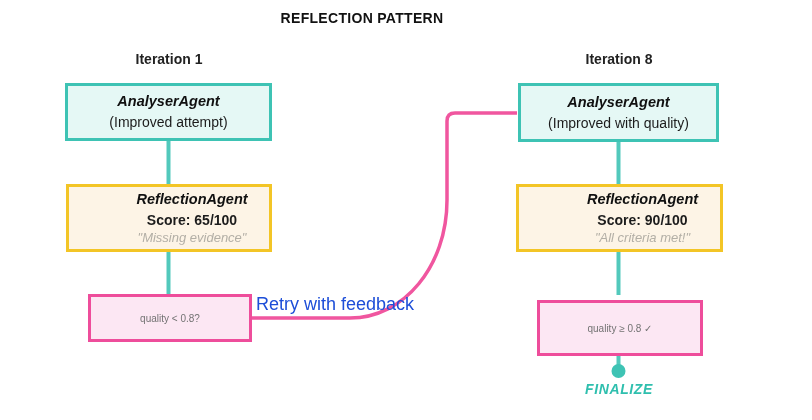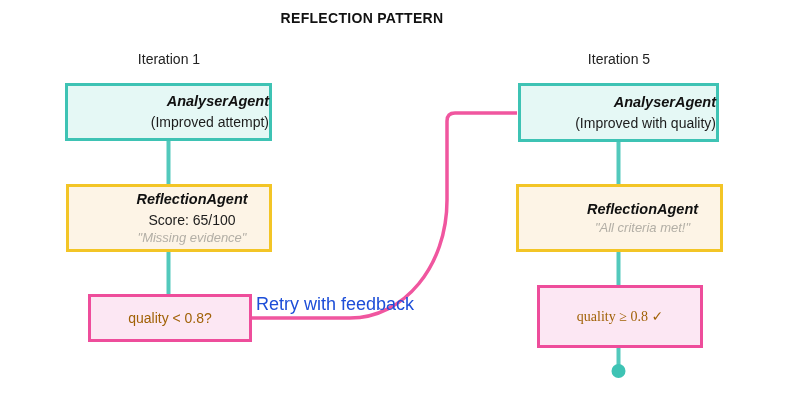--- a/index.html
+++ b/index.html
@@ -23,72 +23,74 @@
     letter-spacing: 0.3px;
     color: #111111;
   }
   .iter-label {
     position: absolute;
     width: 160px;
     top: 51px;
     text-align: center;
     font-size: 14px;
     color: #222222;
+    font-weight: bold;
   }
   .iter-label.left  { left: 89px; }
   .iter-label.right { left: 539px; }
 
   .connectors { position: absolute; top: 0; left: 0; z-index: 1; }
 
   .box {
     position: absolute;
     z-index: 2;
     box-sizing: border-box;
     display: flex;
     flex-direction: column;
     align-items: center;
     justify-content: center;
     text-align: center;
     background: #ffffff;
   }
-  .box.analyser  { border: 3px solid #3ec3b4; background: #e5f8f5; align-items: flex-end; }
+  .box.analyser  { border: 3px solid #3ec3b4; background: #e5f8f5; }
   .box.reflection{ border: 3px solid #f3c526; background: #fdf4e6; padding-left: 46px; }
   .box.quality   { border: 3px solid #ee4d9b; background: #fce7f3; }
 
   .box .agent-name {
     font-size: 14.5px;
     font-weight: 700;
     font-style: italic;
     color: #111111;
     line-height: 1.5;
   }
   .box .agent-sub {
     font-size: 14px;
     color: #1c1c1c;
     line-height: 1.4;
   }
   .box .agent-score {
     font-size: 14px;
     color: #1c1c1c;
     line-height: 1.4;
+    font-weight: bold;
   }
   .box .agent-quote {
     font-size: 13px;
     font-style: italic;
     color: #b3afa6;
     line-height: 1.3;
   }
-  .box .quality-label { font-size: 14px; color: #a16207; text-align: right; }
+  .box .quality-label { font-size: 10px; color: #737373; text-align: right; }
 
   #box-analyser-1   { left: 65px;  top: 83px;  width: 207px; height: 58px; }
   #box-reflection-1 { left: 66px;  top: 184px; width: 206px; height: 68px; }
   #box-quality-1    { left: 88px;  top: 294px; width: 164px; height: 48px; }
   #box-analyser-2   { left: 518px; top: 83px;  width: 201px; height: 59px; }
   #box-reflection-2 { left: 516px; top: 184px; width: 207px; height: 68px; }
-  #box-quality-2    { left: 537px; top: 285px; width: 166px; height: 63px; font-family: Liberation Serif, serif; }
+  #box-quality-2    { left: 537px; top: 300px; width: 166px; height: 56px; }
 
   .retry-label {
     position: absolute;
     left: 256px;
     top: 294px;
     z-index: 2;
     font-size: 18px;
     color: #1d4ed8;
     white-space: nowrap;
   }
@@ -107,21 +109,21 @@
   }
 </style>
 </head>
 <body>
 
 <div class="canvas">
 
   <div class="title">REFLECTION PATTERN</div>
 
   <div class="iter-label left">Iteration 1</div>
-  <div class="iter-label right">Iteration 5</div>
+  <div class="iter-label right">Iteration 8</div>
 
   <svg class="connectors" width="812" height="420" viewBox="0 0 812 420">
 
     <line x1="168.5" y1="140" x2="168.5" y2="186" stroke="#52c9bc" stroke-width="4"></line>
     <line x1="168.5" y1="251" x2="168.5" y2="296" stroke="#52c9bc" stroke-width="4"></line>
 
     <line x1="618.5" y1="141" x2="618.5" y2="186" stroke="#52c9bc" stroke-width="4"></line>
     <line x1="618.5" y1="251" x2="618.5" y2="295" stroke="#52c9bc" stroke-width="4"></line>
 
     <line x1="618.5" y1="341" x2="618.5" y2="369" stroke="#52c9bc" stroke-width="4"></line>
@@ -145,23 +147,25 @@
     <div class="quality-label">quality &lt; 0.8?</div>
   </div>
 
   <div class="box analyser" id="box-analyser-2">
     <div class="agent-name">AnalyserAgent</div>
     <div class="agent-sub">(Improved with quality)</div>
   </div>
 
   <div class="box reflection" id="box-reflection-2">
     <div class="agent-name">ReflectionAgent</div>
+    <div class="agent-score">Score: 90/100</div>
     <div class="agent-quote">"All criteria met!"</div>
   </div>
 
   <div class="box quality" id="box-quality-2">
     <div class="quality-label">quality ≥ 0.8 ✓</div>
   </div>
 
   <div class="retry-label">Retry with feedback</div>
 
+  <div class="finalize-label">FINALIZE</div>
 
 </div>
 
 </body></html>

